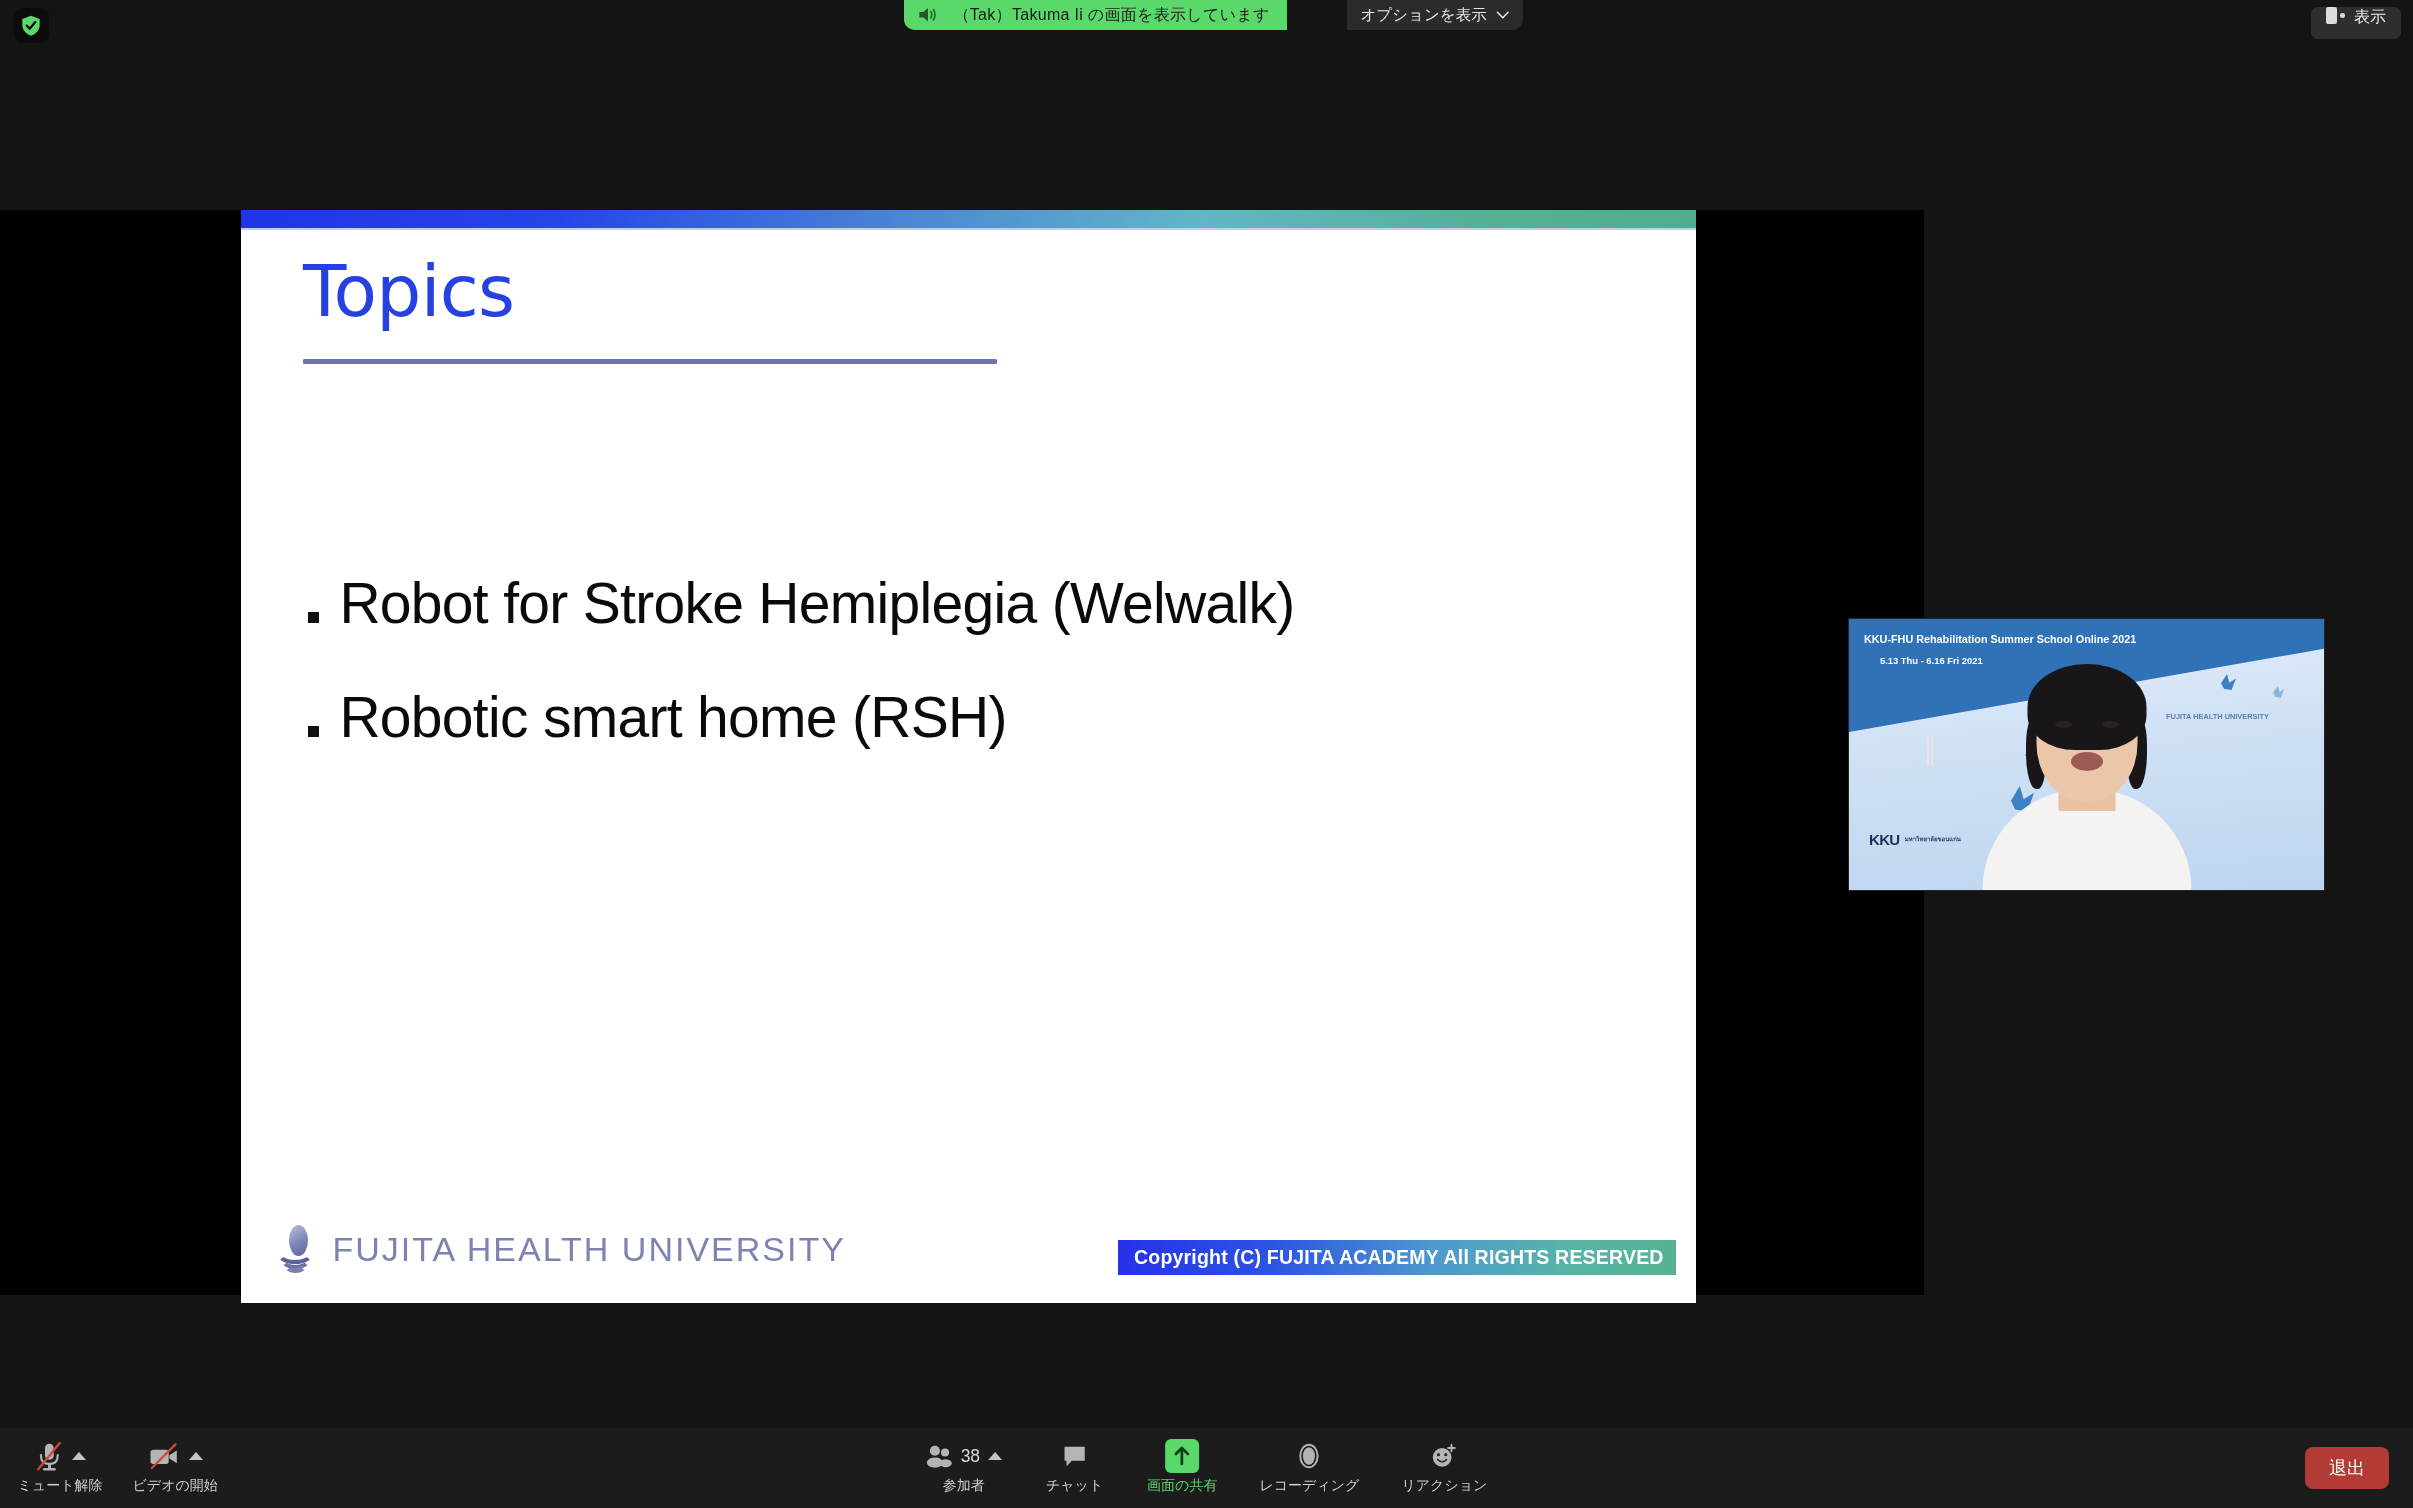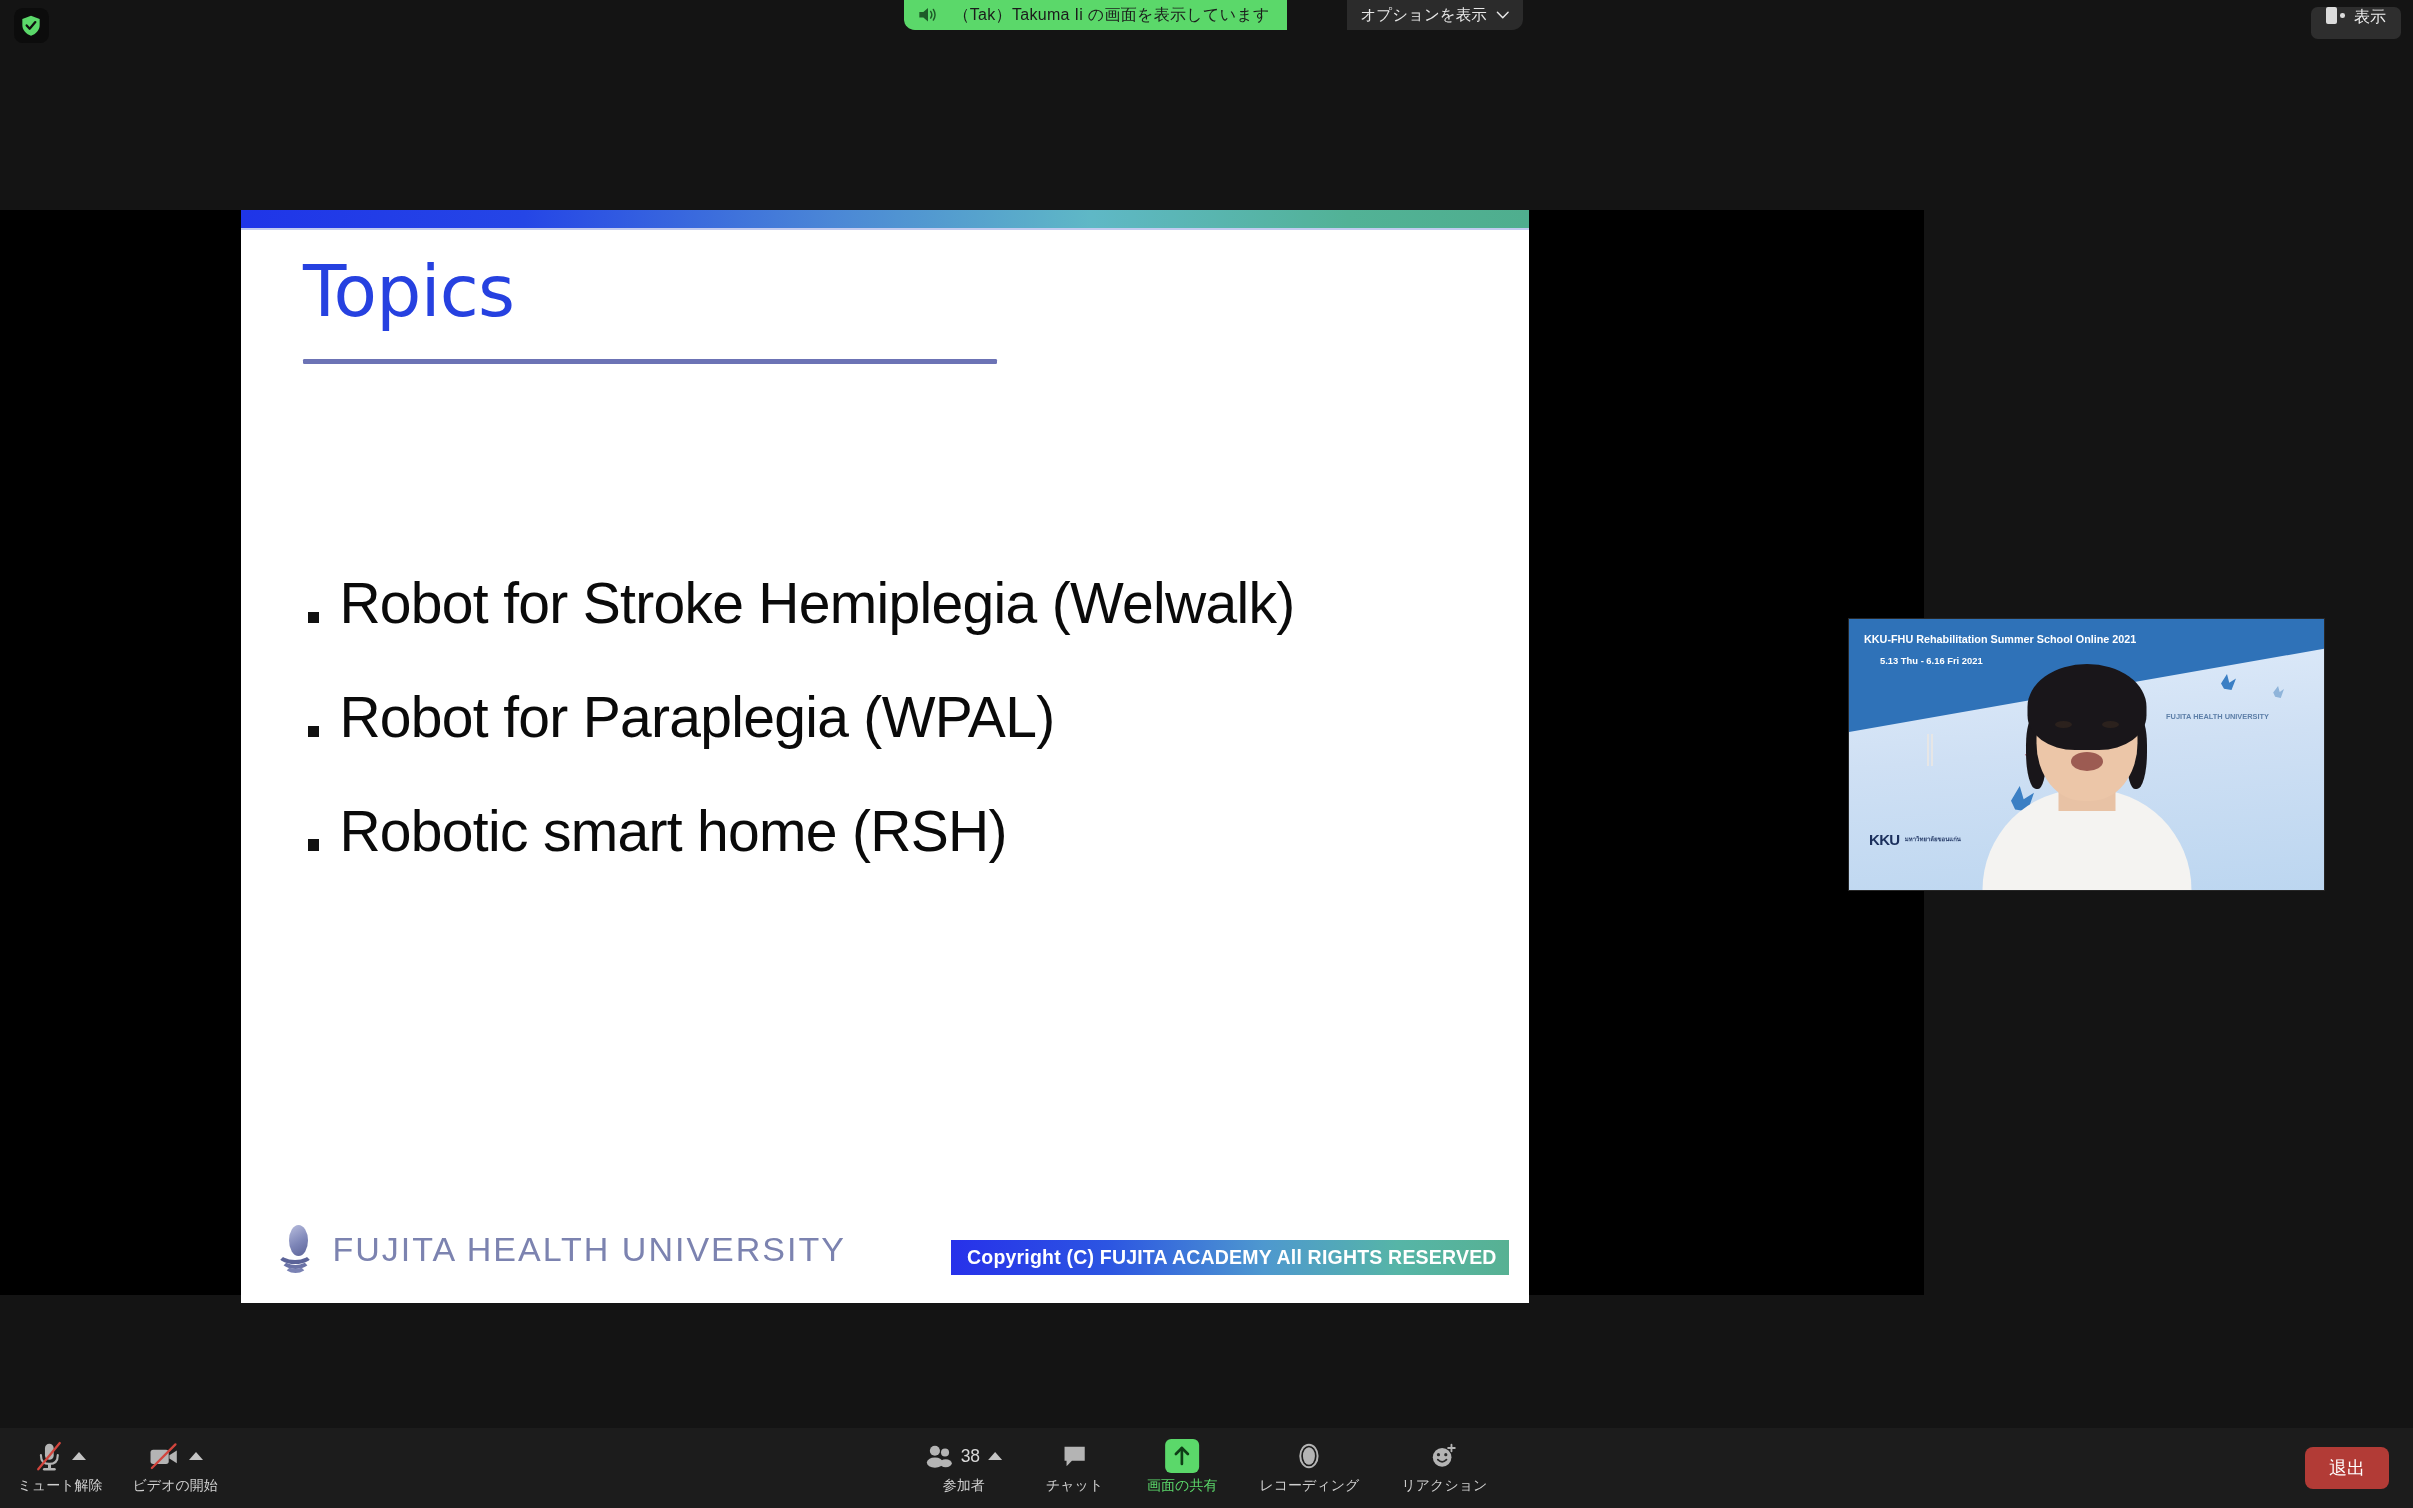--- a/index.html
+++ b/index.html
@@ -49,21 +49,21 @@
 
   
   .share-viewport {
     position: absolute; left: 0; top: 210px;
     width: 1924px; height: 1085px; background: #000;
   }
 
   
   .slide {
     position: absolute; left: 241px; top: 0px;
-    width: 1288px; height: 1093px; background: #fff;
+    width: 1455px; height: 1093px; background: #fff;
     overflow: hidden;
   }
   .slide-topband {
     position: absolute; left: 0; top: 0; width: 100%; height: 17.5px;
     background: linear-gradient(90deg, #1f35e8 0%, #2546e6 22%, #4b87d6 46%, #5fb8c6 66%, #52b296 86%, #4fae8e 100%);
   }
   .slide-topband::after {
     content: ""; position: absolute; left: 0; bottom: -2.7px; width: 100%; height: 2.7px;
     background: rgba(120,140,220,.45);
   }
@@ -244,24 +244,20 @@
       <div class="slide-title">Topics</div>
       <div class="slide-title-rule"></div>
 
       <div class="bullets">
         <div class="bullet">
           <span class="mark"></span>
           <span class="txt">Robot for Stroke Hemiplegia (Welwalk)</span>
         </div>
         <div class="bullet">
           <span class="mark"></span>
-          <span class="txt">Robot for Paraplegia (WPAL)</span>
-        </div>
-        <div class="bullet">
-          <span class="mark"></span>
           <span class="txt">Robotic smart home (RSH)</span>
         </div>
       </div>
 
       <div class="slide-footer-logo">
         <span class="fhu-mark">
           <span class="oval"></span>
           <span class="arc a1"></span>
           <span class="arc a2"></span>
           <span class="arc a3"></span>

